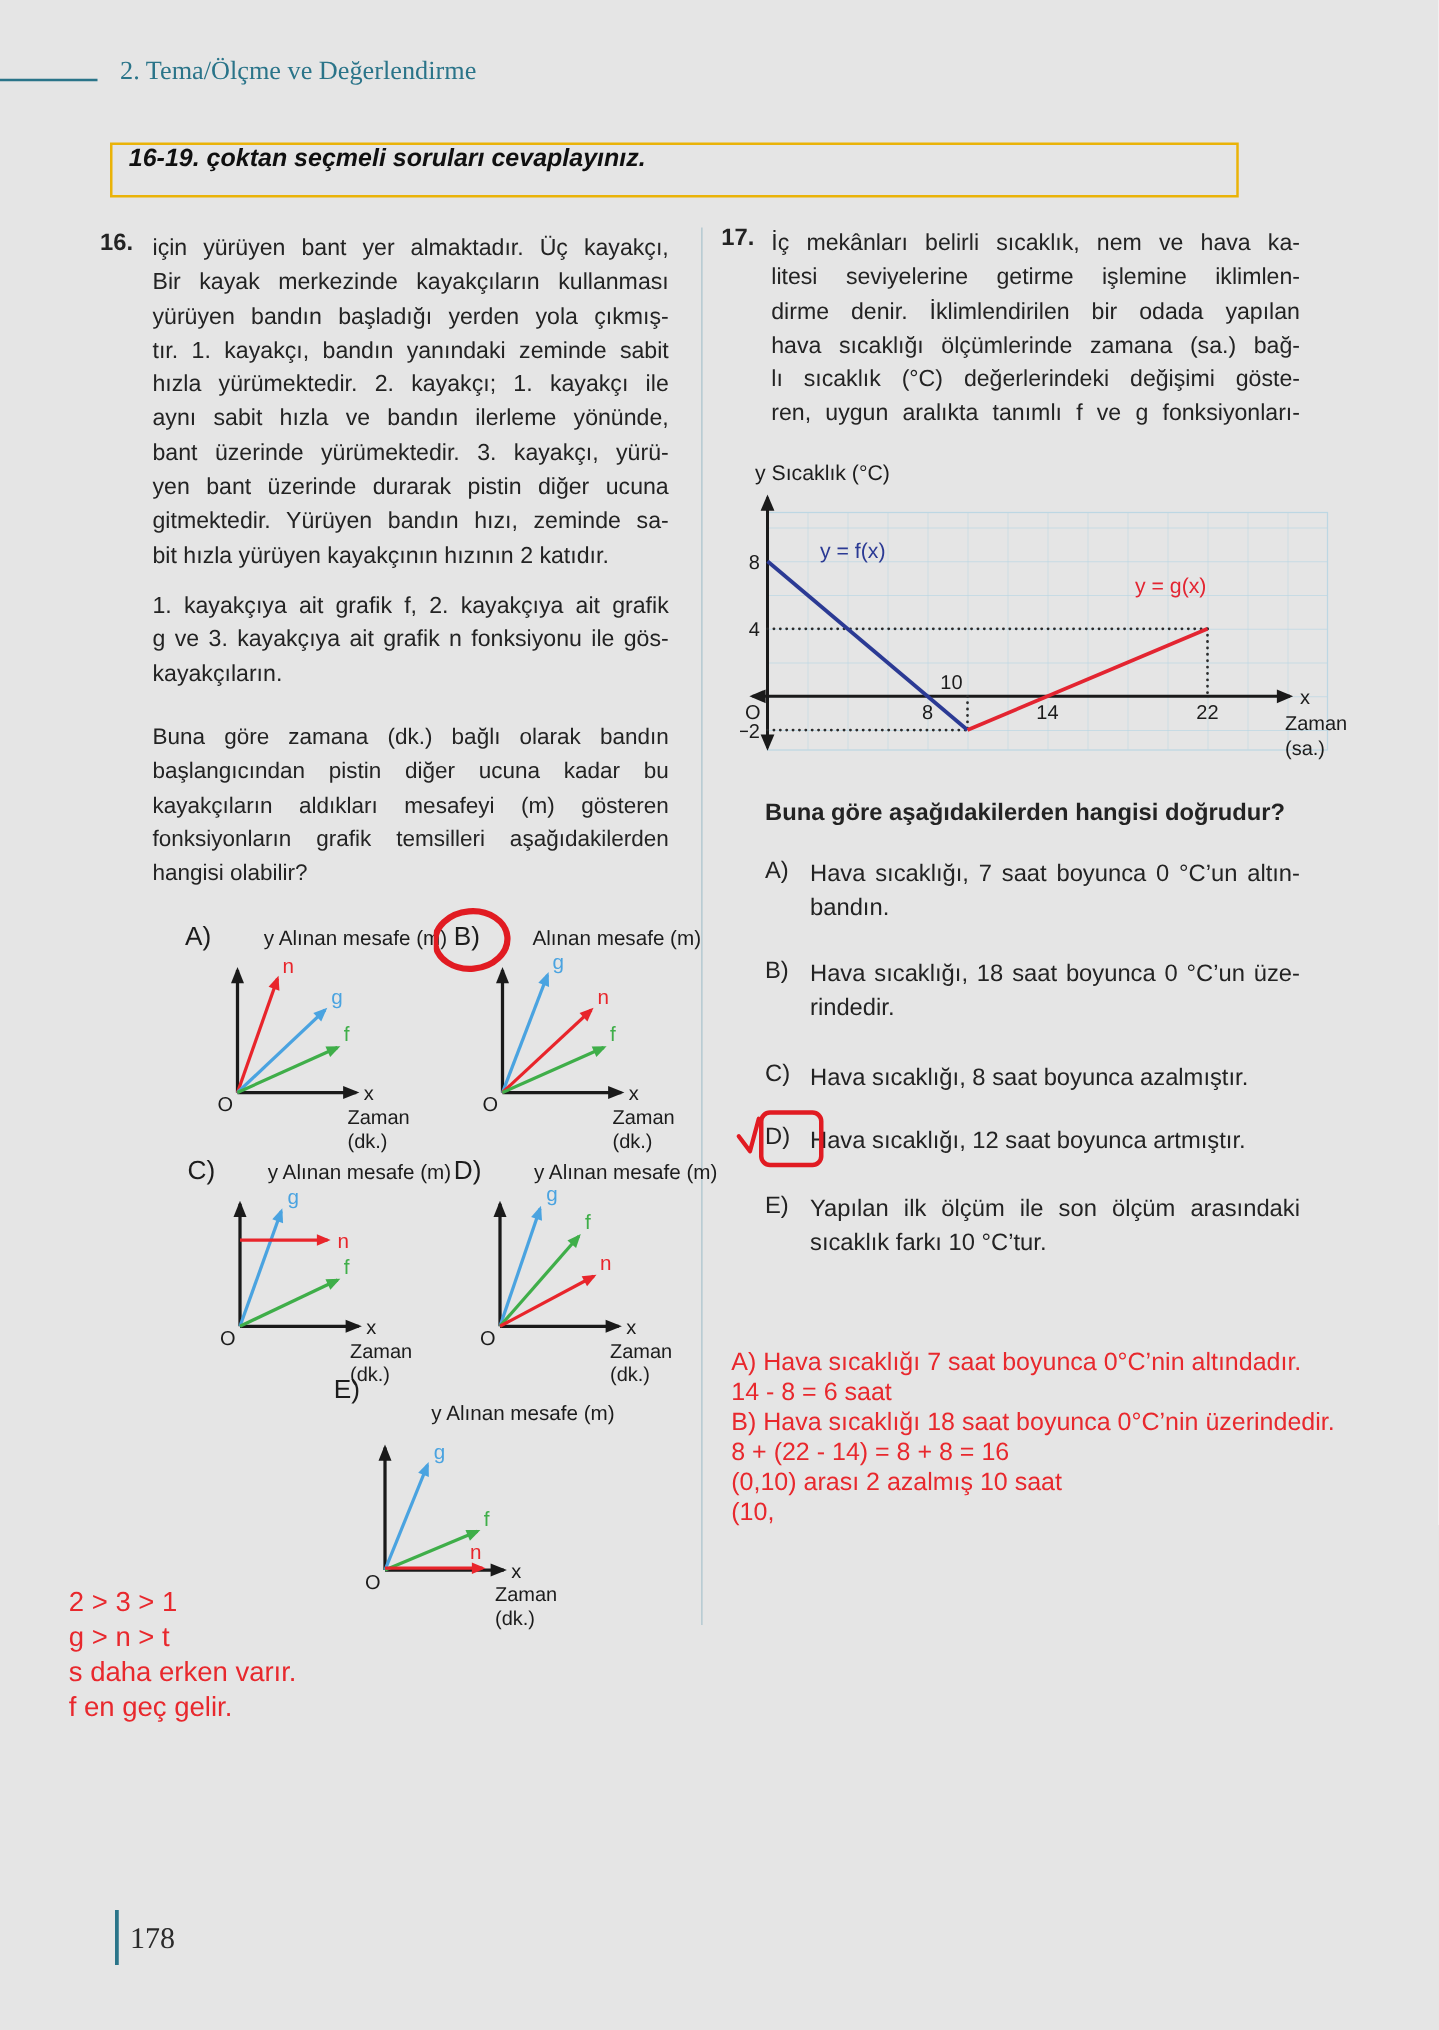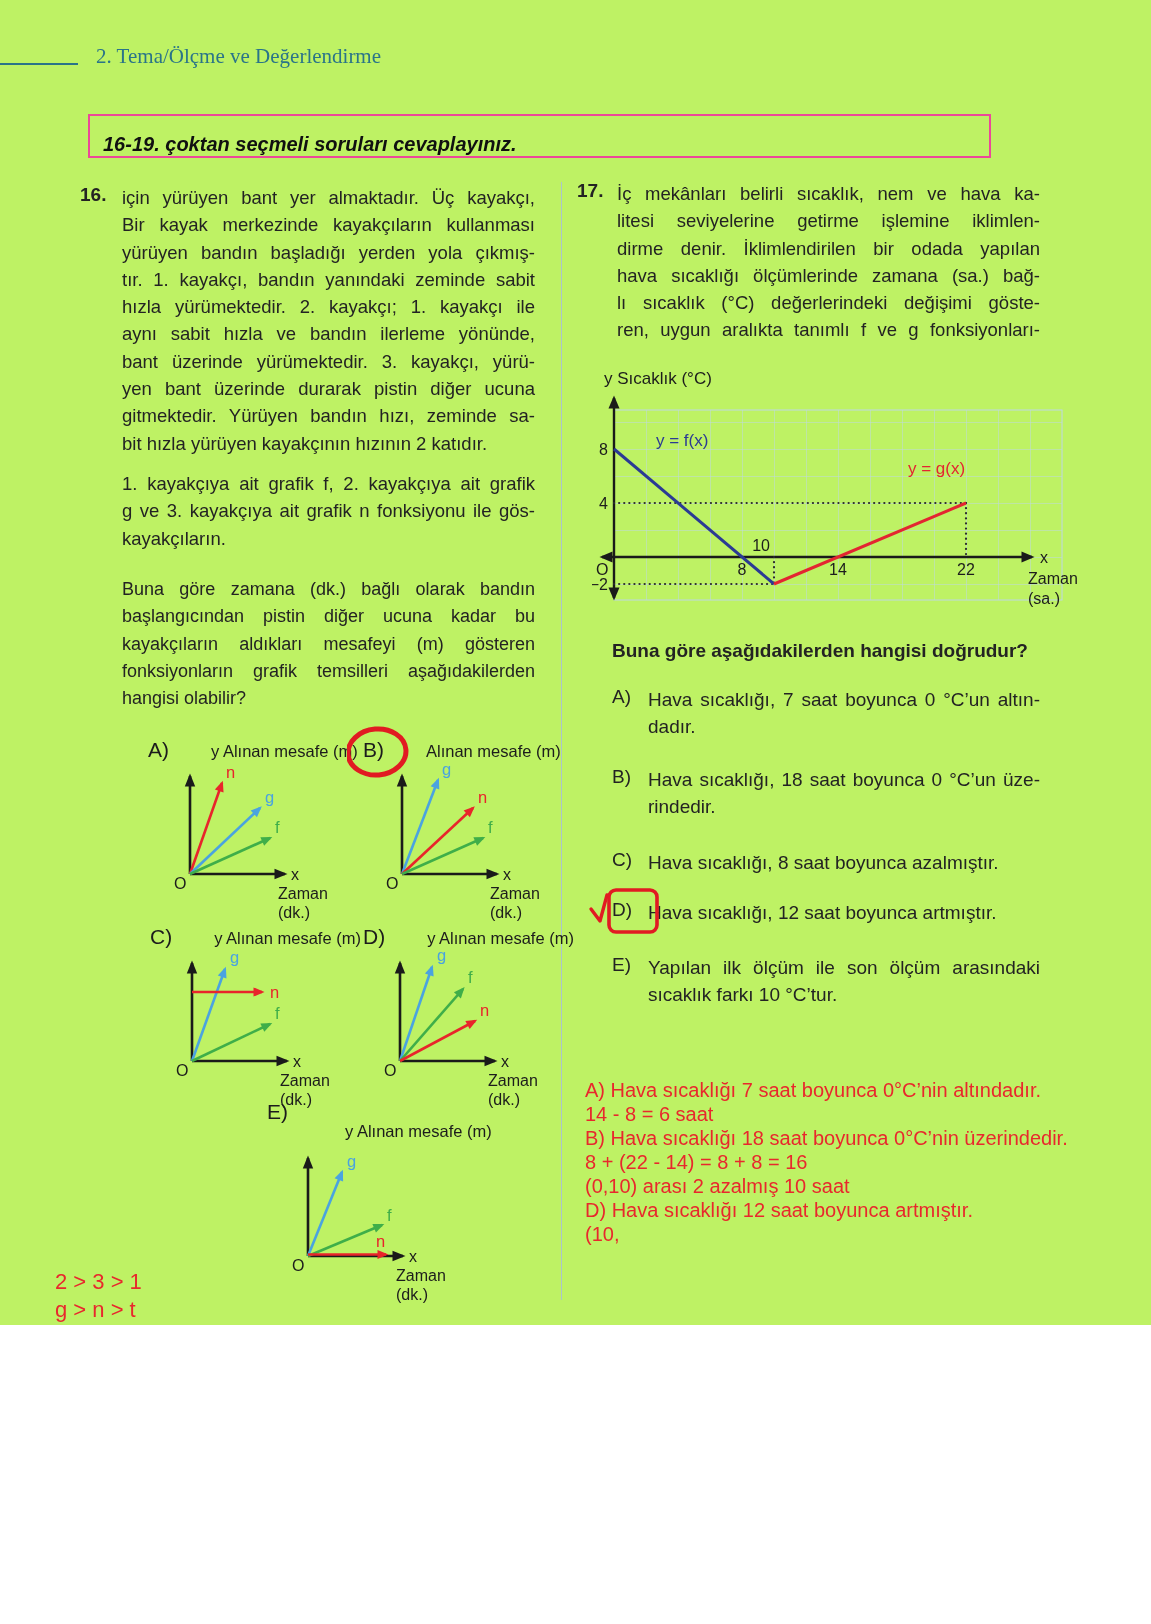--- a/index.html
+++ b/index.html
@@ -1,22 +1,22 @@
 <!DOCTYPE html>
 <html><head>
 <meta charset="utf-8">
 <style>
   html,body{margin:0;padding:0;background:#ffffff;}
-  .page{position:relative;width:1151px;height:1325px;background:#bef264;
+  .page{position:relative;width:1151px;height:1624px;background:#e5e5e5;
         font-family:"Liberation Sans",sans-serif;color:#232323;overflow:hidden;}
   .header-rule{position:absolute;left:0;top:63px;width:78px;height:2px;background:#2a7489;}
   .header-title{position:absolute;left:96px;top:44px;font-family:"Liberation Serif",serif;
         font-size:21px;color:#2a7489;}
   .instruction{position:absolute;left:88px;top:114px;width:886px;height:40px;
-        border:2px solid #ec4899;display:flex;align-items:flex-end;padding-left:13px;
+        border:2px solid #eab308;display:flex;align-items:flex-start;padding-left:13px;
         font-size:20px;font-weight:bold;font-style:italic;color:#101010;}
   .divider{position:absolute;left:561px;top:182px;width:1px;height:1118px;background:#aac4cd;}
   .colL{position:absolute;left:80px;top:178px;width:455px;height:1200px;}
   .colR{position:absolute;left:577px;top:178px;width:463px;height:1130px;}
   .qblock{position:absolute;}
   .qnum{position:absolute;left:0;top:0;font-weight:bold;font-size:19px;}
   .qbody{margin-left:42px;font-size:18.5px;line-height:27.3px;}
   .colR .qbody{margin-left:40px;}
   .line{white-space:nowrap;}
   .jl{text-align:justify;text-align-last:justify;}
@@ -283,21 +283,21 @@
         <polygon points="7.5,189 20.5,183.5 20.5,194.5" fill="#1a1a1a"></polygon>
         <polygon points="442.5,189 429.5,194.5 429.5,183.5" fill="#1a1a1a"></polygon>
       </svg>
 
     <div class="q17bold">Buna göre aşağıdakilerden hangisi doğrudur?</div>
 
     <div class="opt optA">
       <span class="letter">A)</span>
       <div class="otext">
           <div class="line jl">Hava sıcaklığı, 7 saat boyunca 0 °C’un altın-</div>
-          <div class="line ll">dadır.</div>
+          <div class="line ll">bandın.</div>
         </div>
     </div>
     <div class="opt optB">
       <span class="letter">B)</span>
       <div class="otext">
           <div class="line jl">Hava sıcaklığı, 18 saat boyunca 0 °C’un üze-</div>
           <div class="line ll">rindedir.</div>
         </div>
     </div>
     <div class="opt optC">
@@ -332,20 +332,19 @@
       <div class="line ll">g &gt; n &gt; t</div>
       <div class="line ll">s daha erken varır.</div>
       <div class="line ll">f en geç gelir.</div>
     </div>
   <div class="annR">
       <div class="line ll">A) Hava sıcaklığı 7 saat boyunca 0°C’nin altındadır.</div>
       <div class="line ll">14 - 8 = 6 saat</div>
       <div class="line ll">B) Hava sıcaklığı 18 saat boyunca 0°C’nin üzerindedir.</div>
       <div class="line ll">8 + (22 - 14) = 8 + 8 = 16</div>
       <div class="line ll">(0,10) arası 2 azalmış 10 saat</div>
-      <div class="line ll">D) Hava sıcaklığı 12 saat boyunca artmıştır.</div>
       <div class="line ll">(10,</div>
     </div>
 
   <div class="footer-bar"></div>
   <div class="page-number">178</div>
 
 </div>
 
 </body></html>

